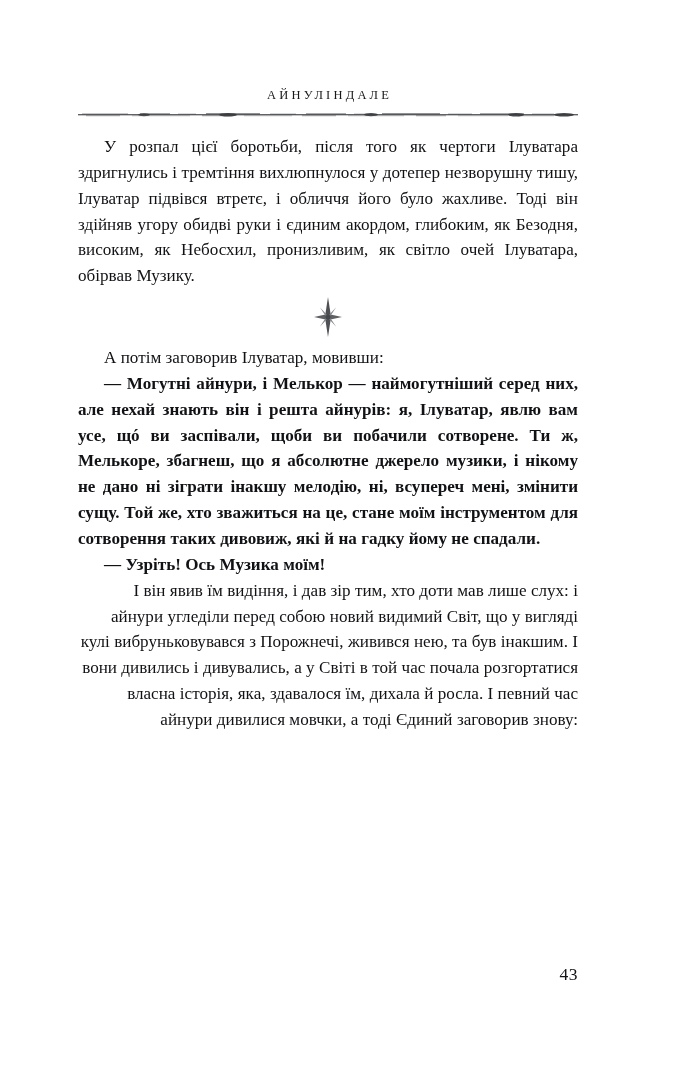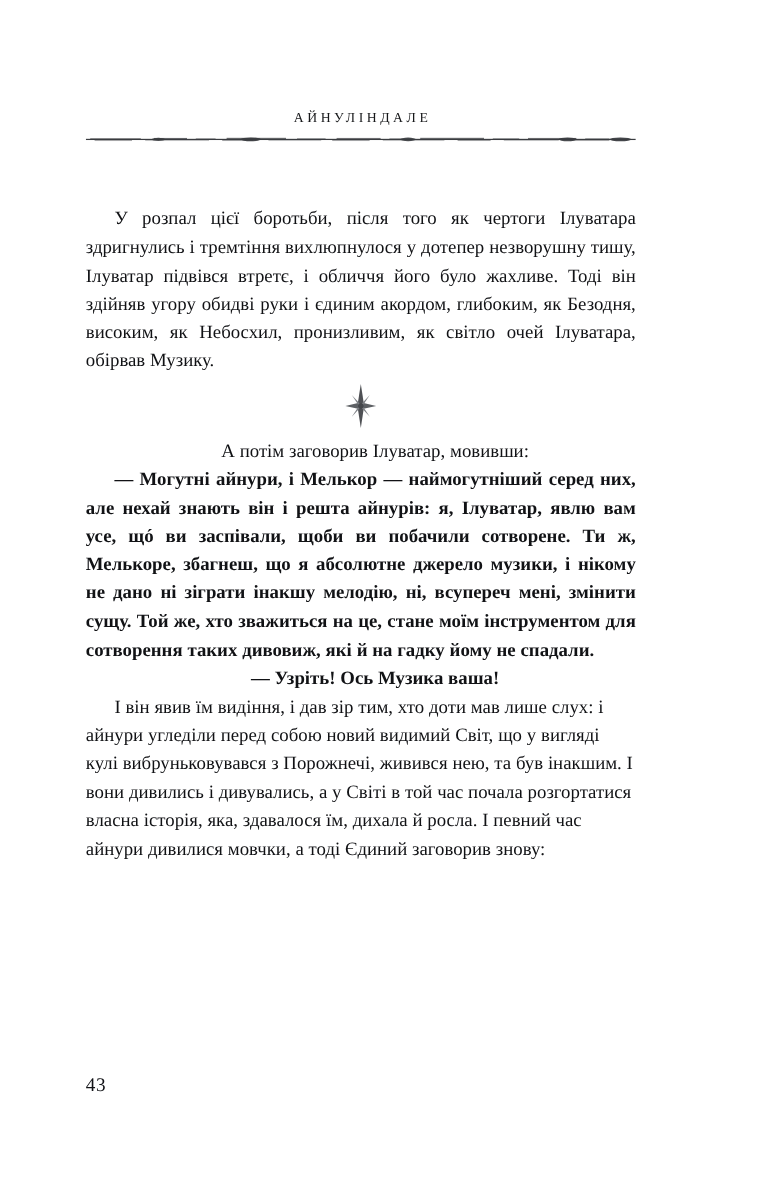--- a/index.html
+++ b/index.html
@@ -11,21 +11,21 @@
     width: 700px;
     height: 1088px;
     position: relative;
     font-family: "Liberation Serif", "DejaVu Serif", serif;
     color: #111111;
     overflow: hidden;
   }
 
   .page {
     position: absolute;
-    left: 0; top: 12px;
+    left: 0; top: 0;
     width: 700px;
     height: 1048px;
     box-sizing: border-box;
   }
 
   
   .running-head {
     position: absolute;
     left: 78px;
     top: 88px;
@@ -48,39 +48,38 @@
     height: 6px;
   }
   .head-rule svg { display: block; }
 
   
   .column {
     position: absolute;
     left: 78px;
     top: 134px;
     width: 500px;
-    margin-top: 40px;
   }
 
   p.para {
     margin: 0;
     font-size: 17.1px;
     line-height: 25.85px;
     text-align: justify;
     text-justify: inter-word;
     text-indent: 26px;
     hyphens: manual;
     -webkit-hyphens: manual;
     word-spacing: 0.1px;
     color: #111215;
   }
-  p.para:last-child { text-align: left; }
+  p.para:last-child { text-align: right; }
   p.para.dialogue  { text-indent: 26px; font-weight: bold; }
   
-  p.para.short { text-align: center; }
+  p.para.short { text-align: left; }
 
   
   .ornament {
     position: relative;
     width: 500px;
     height: 56px;
     margin: 0;
   }
   .ornament .star {
     position: absolute;
@@ -91,21 +90,21 @@
     height: 40px;
   }
   .ornament svg { display: block; }
 
   
   .folio {
     position: absolute;
     left: 78px;
     top: 964px;
     width: 500px;
-    text-align: left;
+    text-align: right;
     font-size: 17.5px;
     letter-spacing: 0.5px;
     color: #121317;
   }
 </style>
 </head>
 <body>
 
 <div class="page">
 
@@ -166,20 +165,20 @@
               <polygon points="8.2,9.8 1.4,2.6 0,0 2.6,1.4"></polygon>
             </g>
             <circle cx="0" cy="0" r="2.5" fill="#45474b"></circle>
           </g>
         </svg>
       </div>
     </div>
 
     <p class="para short">А потім заговорив Ілуватар, мовивши:</p>
     <p class="para dialogue">— Могутні айнури, і Мелькор — наймогутніший серед них, але нехай знають він і решта айнурів: я, Ілуватар, явлю вам усе, щó ви заспівали, щоби ви побачили сотворене. Ти ж, Мелькоре, збагнеш, що я абсолютне джерело музики, і нікому не дано ні зіграти інакшу мелодію, ні, всупереч мені, змінити сущу. Той же, хто зважиться на це, стане моїм інструментом для сотворення таких дивовиж, які й на гадку йому не спадали.</p>
-    <p class="para short dialogue">— Узріть! Ось Музика ваша!</p>
+    <p class="para short dialogue">— Узріть! Ось Музика моїм!</p>
     <p class="para">І він явив їм видіння, і дав зір тим, хто доти мав лише слух: і айнури угледіли перед собою новий видимий Світ, що у вигляді кулі вибруньковувався з Порожнечі, живився нею, та був інакшим. І вони дивились і дивувались, а у Світі в той час почала розгортатися власна історія, яка, здавалося їм, дихала й росла. І певний час айнури дивилися мовчки, а тоді Єдиний заговорив знову:</p>
 
   </div>
 
   <div class="folio">43</div>
 
 </div>
 
 </body></html>

